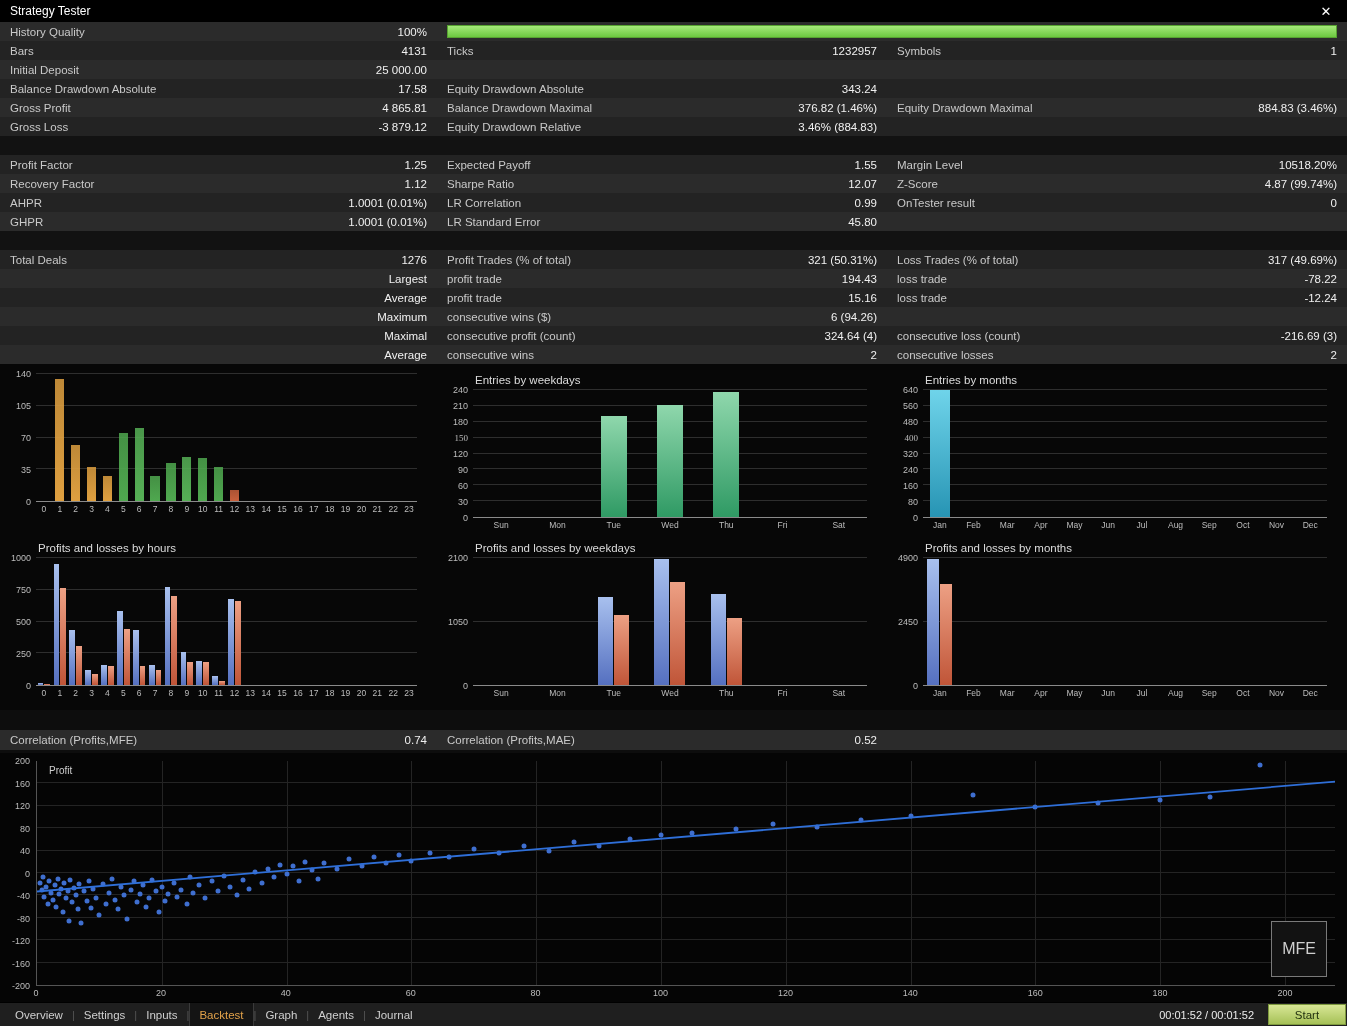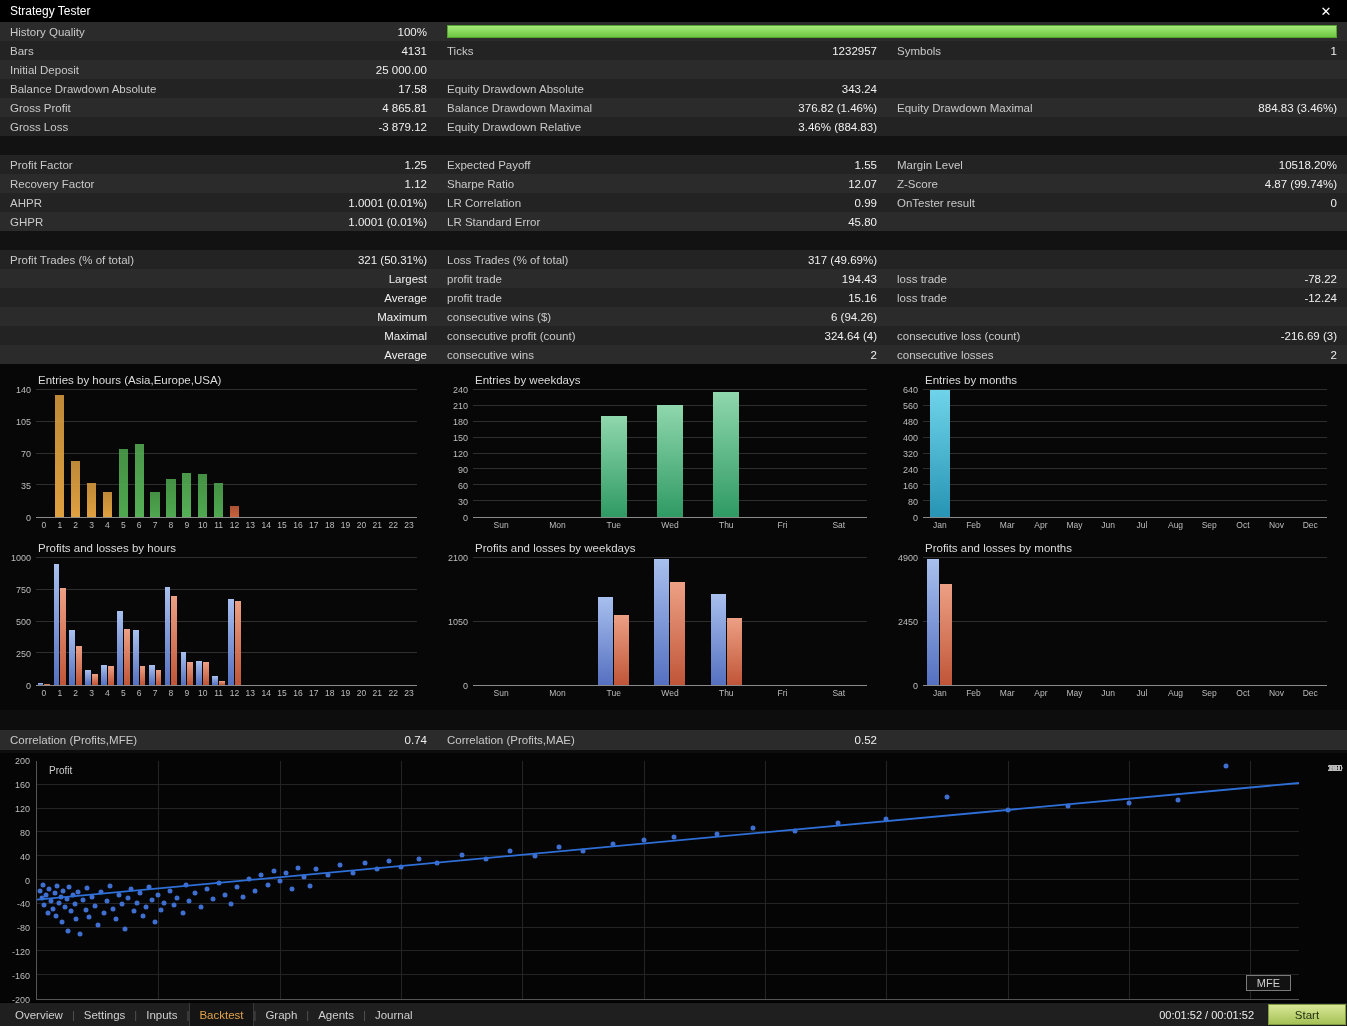--- a/index.html
+++ b/index.html
@@ -31,33 +31,33 @@
   .hgrid{position:absolute;left:0;right:0;height:1px;background:#2e2e2e;}
   .barrow{position:absolute;inset:0;display:flex;align-items:flex-end;}
   .slot{flex:1;display:flex;justify-content:center;align-items:flex-end;gap:1px;height:100%;}
   .bar{width:58%;max-width:26px;}
   .paired .bar{width:36%;max-width:15px;}
   .xaxis{display:flex;padding-left:34px;height:14px;}
   .xlab{flex:1;text-align:center;font-size:8.5px;color:#bdbdbd;padding-top:2px;overflow:hidden;}
 
   .corr{display:grid;grid-template-columns:437px 450px 1fr;height:20px;background:#2b2b2b;margin-top:20px;margin-bottom:3px;font-size:11.5px;flex:0 0 auto;}
 
-  .scatterwrap{flex:1;position:relative;background:#050505;padding:8px 12px 2px 0;display:flex;flex-direction:row;}
+  .scatterwrap{flex:1;position:relative;background:#050505;padding:8px 12px 2px 0;display:flex;flex-direction:column;}
   .scatter-body{flex:1;display:flex;}
   .sgut{width:36px;position:relative;flex:0 0 auto;}
   .sylab{position:absolute;right:6px;transform:translateY(50%);font-size:9px;color:#bdbdbd;}
   .splot{flex:1;position:relative;border-left:1px solid #555;border-bottom:1px solid #555;background:#050505;}
   .vgrid{position:absolute;top:0;bottom:0;width:1px;background:#242424;z-index:1;}
   .shgrid{position:absolute;left:0;right:0;height:1px;background:#242424;z-index:1;}
   .pt{position:absolute;width:5px;height:5px;border-radius:50%;background:#3f6fd0;transform:translate(-50%,50%);z-index:2;}
   .trendsvg{position:absolute;inset:0;width:100%;height:100%;z-index:2;}
   .sxaxis{height:14px;position:relative;margin-left:36px;flex:0 0 auto;}
   .sxlab{position:absolute;transform:translateX(-50%);font-size:9px;color:#bdbdbd;top:2px;}
   .profit-label{position:absolute;top:4px;left:12px;font-size:10px;color:#cfcfcf;z-index:3;}
-  .mfe-box{position:absolute;right:8px;bottom:8px;border:1px solid #7a7a7a;background:#121212;color:#cfcfcf;font-size:11px;padding:1px 10px;z-index:3;}
+  .mfe-box{position:absolute;right:8px;bottom:8px;border:1px solid #7a7a7a;background:#121212;color:#cfcfcf;font-size:16px;padding:18px 10px;z-index:3;}
 
   .tabbar{height:24px;background:#1f1f1f;display:flex;align-items:stretch;flex:0 0 auto;border-top:1px solid #000;}
   .tabs{display:flex;align-items:stretch;padding-left:6px;}
   .tab{padding:0 9px;font-size:11.5px;color:#cfcfcf;display:flex;align-items:center;cursor:pointer;}
   .tab.selected{color:#e2a24a;background:#141414;border-left:1px solid #3a3a3a;border-right:1px solid #3a3a3a;}
   .tabsep{color:#555;display:flex;align-items:center;font-size:11px;}
   .time{margin-left:auto;font-size:11px;color:#ececec;display:flex;align-items:center;padding:0 14px;}
   .startbtn{width:78px;margin:1px 1px 1px 0;background:linear-gradient(180deg,#d8e796,#a6c157);border:1px solid #7e9a3e;color:#1f2e0d;font-size:11.5px;display:flex;align-items:center;justify-content:center;cursor:pointer;}
 </style>
 </head>
@@ -186,20 +186,24 @@
         </div>
         <div class="scell">
           <span class="slabel">LR Standard Error</span>
           <span class="svalue">45.80</span>
         </div>
         <div class="scell"></div>
       </div>
       <div class="srow sep"></div>
       <div class="srow alt">
         <div class="scell">
+          <span class="slabel">Total Deals</span>
+          <span class="svalue">1276</span>
+        </div>
+        <div class="scell">
           <span class="slabel">Profit Trades (% of total)</span>
           <span class="svalue">321 (50.31%)</span>
         </div>
         <div class="scell">
           <span class="slabel">Loss Trades (% of total)</span>
           <span class="svalue">317 (49.69%)</span>
         </div>
       </div>
       <div class="srow">
         <div class="scell">
@@ -259,21 +263,20 @@
         </div>
         <div class="scell">
           <span class="slabel">consecutive losses</span>
           <span class="svalue">2</span>
         </div>
       </div>
     </div>
 
   <div class="charts">
     <div class="chart">
-        <div class="chart-title">Entries by hours (Asia,Europe,USA)</div>
         <div class="chart-body">
           <div class="ygut">
             <span class="ylab" style="bottom: 100%;">140</span>
             <span class="ylab" style="bottom: 75%;">105</span>
             <span class="ylab" style="bottom: 50%;">70</span>
             <span class="ylab" style="bottom: 25%;">35</span>
             <span class="ylab" style="bottom: 0%;">0</span>
           </div>
           <div class="plot">
             <div class="hgrid" style="bottom: 100%;"></div>
@@ -359,21 +362,21 @@
           <span class="xlab">23</span>
         </div>
       </div>
     <div class="chart">
         <div class="chart-title">Entries by weekdays</div>
         <div class="chart-body">
           <div class="ygut">
             <span class="ylab" style="bottom: 100%;">240</span>
             <span class="ylab" style="bottom: 87.5%;">210</span>
             <span class="ylab" style="bottom: 75%;">180</span>
-            <span class="ylab" style="bottom: 62.5%;">150</span>
+            <span class="ylab" style="bottom: 62.5%; font-family: Liberation Serif, serif;">150</span>
             <span class="ylab" style="bottom: 50%;">120</span>
             <span class="ylab" style="bottom: 37.5%;">90</span>
             <span class="ylab" style="bottom: 25%;">60</span>
             <span class="ylab" style="bottom: 12.5%;">30</span>
             <span class="ylab" style="bottom: 0%;">0</span>
           </div>
           <div class="plot">
             <div class="hgrid" style="bottom: 100%;"></div>
             <div class="hgrid" style="bottom: 87.5%;"></div>
             <div class="hgrid" style="bottom: 75%;"></div>
@@ -409,21 +412,21 @@
           <span class="xlab">Sat</span>
         </div>
       </div>
     <div class="chart">
         <div class="chart-title">Entries by months</div>
         <div class="chart-body">
           <div class="ygut">
             <span class="ylab" style="bottom: 100%;">640</span>
             <span class="ylab" style="bottom: 87.5%;">560</span>
             <span class="ylab" style="bottom: 75%;">480</span>
-            <span class="ylab" style="bottom: 62.5%;">400</span>
+            <span class="ylab" style="bottom: 62.5%; font-family: Liberation Serif, serif;">400</span>
             <span class="ylab" style="bottom: 50%;">320</span>
             <span class="ylab" style="bottom: 37.5%;">240</span>
             <span class="ylab" style="bottom: 25%;">160</span>
             <span class="ylab" style="bottom: 12.5%;">80</span>
             <span class="ylab" style="bottom: 0%;">0</span>
           </div>
           <div class="plot">
             <div class="hgrid" style="bottom: 100%;"></div>
             <div class="hgrid" style="bottom: 87.5%;"></div>
             <div class="hgrid" style="bottom: 75%;"></div>

